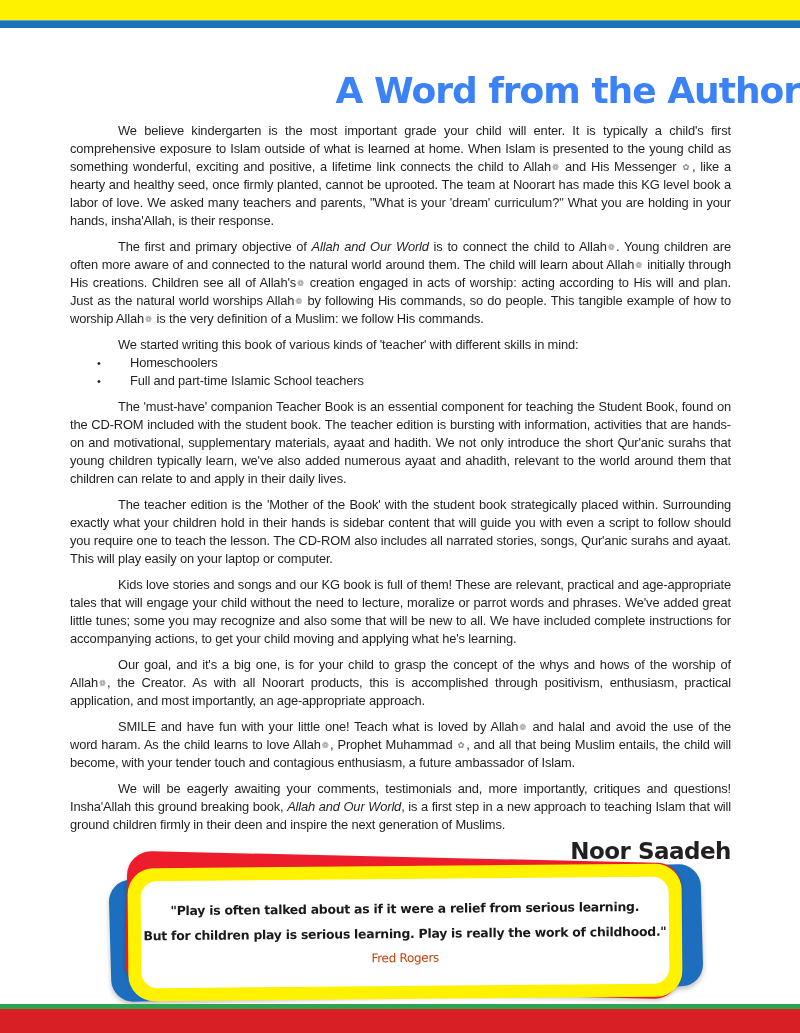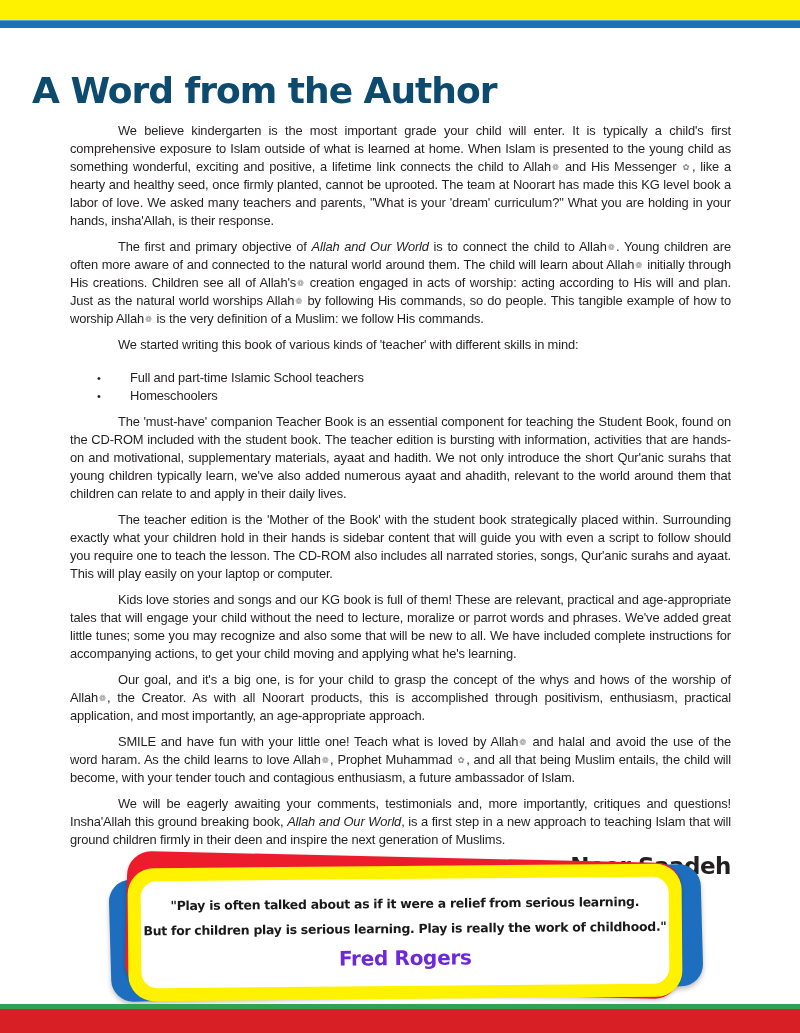--- a/index.html
+++ b/index.html
@@ -11,34 +11,34 @@
 
   
   .band { position:absolute; left:0; right:0; }
   .band-top-yellow { top:0; height:20px; background:#fff200; }
   .band-top-blue   { top:20px; height:7px; background:#1c72b6; border-top:1px solid #5aa7d6; }
   .band-bottom-green { bottom:24px; height:5px; background:#2ea352; }
   .band-bottom-red   { bottom:0; height:24px; background:#d81f26; }
 
   
   .title {
-    position:absolute; top:46px; left:0; right:0; text-align:left;
+    position:absolute; top:46px; left:0; right:0; text-align:right;
     font-family:"DejaVu Sans", sans-serif; font-weight:bold; font-size:36px;
-    letter-spacing:-1px; color:#0c4a6e;padding-left:32px;
+    letter-spacing:-1px; color:#3b82f6;padding-left:32px;
   }
 
   
   .content {
     position:absolute; top:122px; left:70px; width:661px;
     font-size:12.9px; line-height:18px; letter-spacing:-0.15px;
     text-align:justify;
   }
   .para { margin:0 0 8px 0; text-indent:48px; }
   .para i { font-style:italic; }
-  .list-intro { margin-bottom:15px; }
+  .list-intro { margin-bottom:0; }
   ul.audience { list-style:none; margin:0 0 8px 0; padding:0 0 0 27px; }
   ul.audience li { position:relative; padding-left:33px; }
   ul.audience li::before {
     content:"\2022"; position:absolute; left:0; top:0;
     font-size:11px; color:#231f20;
   }
   .closing { margin:18px 0 0 0; font-style:italic; text-indent:0; text-align:left; }
   .signature {
     margin-top:8px; text-align:right;
     font-family:"DejaVu Sans", sans-serif; font-weight:bold; font-size:23px;
@@ -73,42 +73,42 @@
     position:absolute; left:13px; right:13px; top:13px; bottom:13px;
     background:#ffffff; border-radius:16px;
     display:flex; flex-direction:column; align-items:center; justify-content:center;
     gap:10px;
   }
   .quote-line {
     font-family:"DejaVu Sans", sans-serif; font-weight:bold;
     font-size:12.5px; letter-spacing:-0.3px; white-space:nowrap; color:#1a1a1a;
   }
   .quote-attrib {
-    font-family:"DejaVu Sans", sans-serif; font-weight:bold;
-    font-size:20px; letter-spacing:-0.3px; color:#6d28d9;
+    font-family:"DejaVu Sans", sans-serif; font-weight:normal;
+    font-size:12px; letter-spacing:-0.3px; color:#c2410c;
   }
 </style>
 </head>
 <body>
 
 <div class="page">
 
   <div class="band band-top-yellow"></div>
   <div class="band band-top-blue"></div>
 
   <h1 class="title">A Word from the Author</h1>
 
   <div class="content">
     <p class="para">We believe kindergarten is the most important grade your child will enter. It is typically a child's first comprehensive exposure to Islam outside of what is learned at home. When Islam is presented to the young child as something wonderful, exciting and positive, a lifetime link connects the child to Allah<span class="hon">❁</span> and His Messenger <span class="hon">✿</span>, like a hearty and healthy seed, once firmly planted, cannot be uprooted. The team at Noorart has made this KG level book a labor of love. We asked many teachers and parents, "What is your 'dream' curriculum?" What you are holding in your hands, insha'Allah, is their response.</p>
     <p class="para">The first and primary objective of <i>Allah and Our World</i> is to connect the child to Allah<span class="hon">❁</span>. Young children are often more aware of and connected to the natural world around them. The child will learn about Allah<span class="hon">❁</span> initially through His creations. Children see all of Allah's<span class="hon">❁</span> creation engaged in acts of worship: acting according to His will and plan. Just as the natural world worships Allah<span class="hon">❁</span> by following His commands, so do people. This tangible example of how to worship Allah<span class="hon">❁</span> is the very definition of a Muslim: we follow His commands.</p>
 
     <p class="para list-intro">We started writing this book of various kinds of 'teacher' with different skills in mind:</p>
     <ul class="audience">
+      <li>Homeschoolers</li>
       <li>Full and part-time Islamic School teachers</li>
-      <li>Homeschoolers</li>
     </ul>
 
     <p class="para">The 'must-have' companion Teacher Book is an essential component for teaching the Student Book, found on the CD-ROM included with the student book. The teacher edition is bursting with information, activities that are hands-on and motivational, supplementary materials, ayaat and hadith. We not only introduce the short Qur'anic surahs that young children typically learn, we've also added numerous ayaat and ahadith, relevant to the world around them that children can relate to and apply in their daily lives.</p>
     <p class="para">The teacher edition is the 'Mother of the Book' with the student book strategically placed within. Surrounding exactly what your children hold in their hands is sidebar content that will guide you with even a script to follow should you require one to teach the lesson. The CD-ROM also includes all narrated stories, songs, Qur'anic surahs and ayaat. This will play easily on your laptop or computer.</p>
     <p class="para">Kids love stories and songs and our KG book is full of them! These are relevant, practical and age-appropriate tales that will engage your child without the need to lecture, moralize or parrot words and phrases. We've added great little tunes; some you may recognize and also some that will be new to all. We have included complete instructions for accompanying actions, to get your child moving and applying what he's learning.</p>
     <p class="para">Our goal, and it's a big one, is for your child to grasp the concept of the whys and hows of the worship of Allah<span class="hon">❁</span>, the Creator. As with all Noorart products, this is accomplished through positivism, enthusiasm, practical application, and most importantly, an age-appropriate approach.</p>
     <p class="para">SMILE and have fun with your little one! Teach what is loved by Allah<span class="hon">❁</span> and halal and avoid the use of the word haram. As the child learns to love Allah<span class="hon">❁</span>, Prophet Muhammad <span class="hon">✿</span>, and all that being Muslim entails, the child will become, with your tender touch and contagious enthusiasm, a future ambassador of Islam.</p>
     <p class="para">We will be eagerly awaiting your comments, testimonials and, more importantly, critiques and questions! Insha'Allah this ground breaking book, <i>Allah and Our World</i>, is a first step in a new approach to teaching Islam that will ground children firmly in their deen and inspire the next generation of Muslims.</p>
 
     <div class="signature">Noor Saadeh</div>

